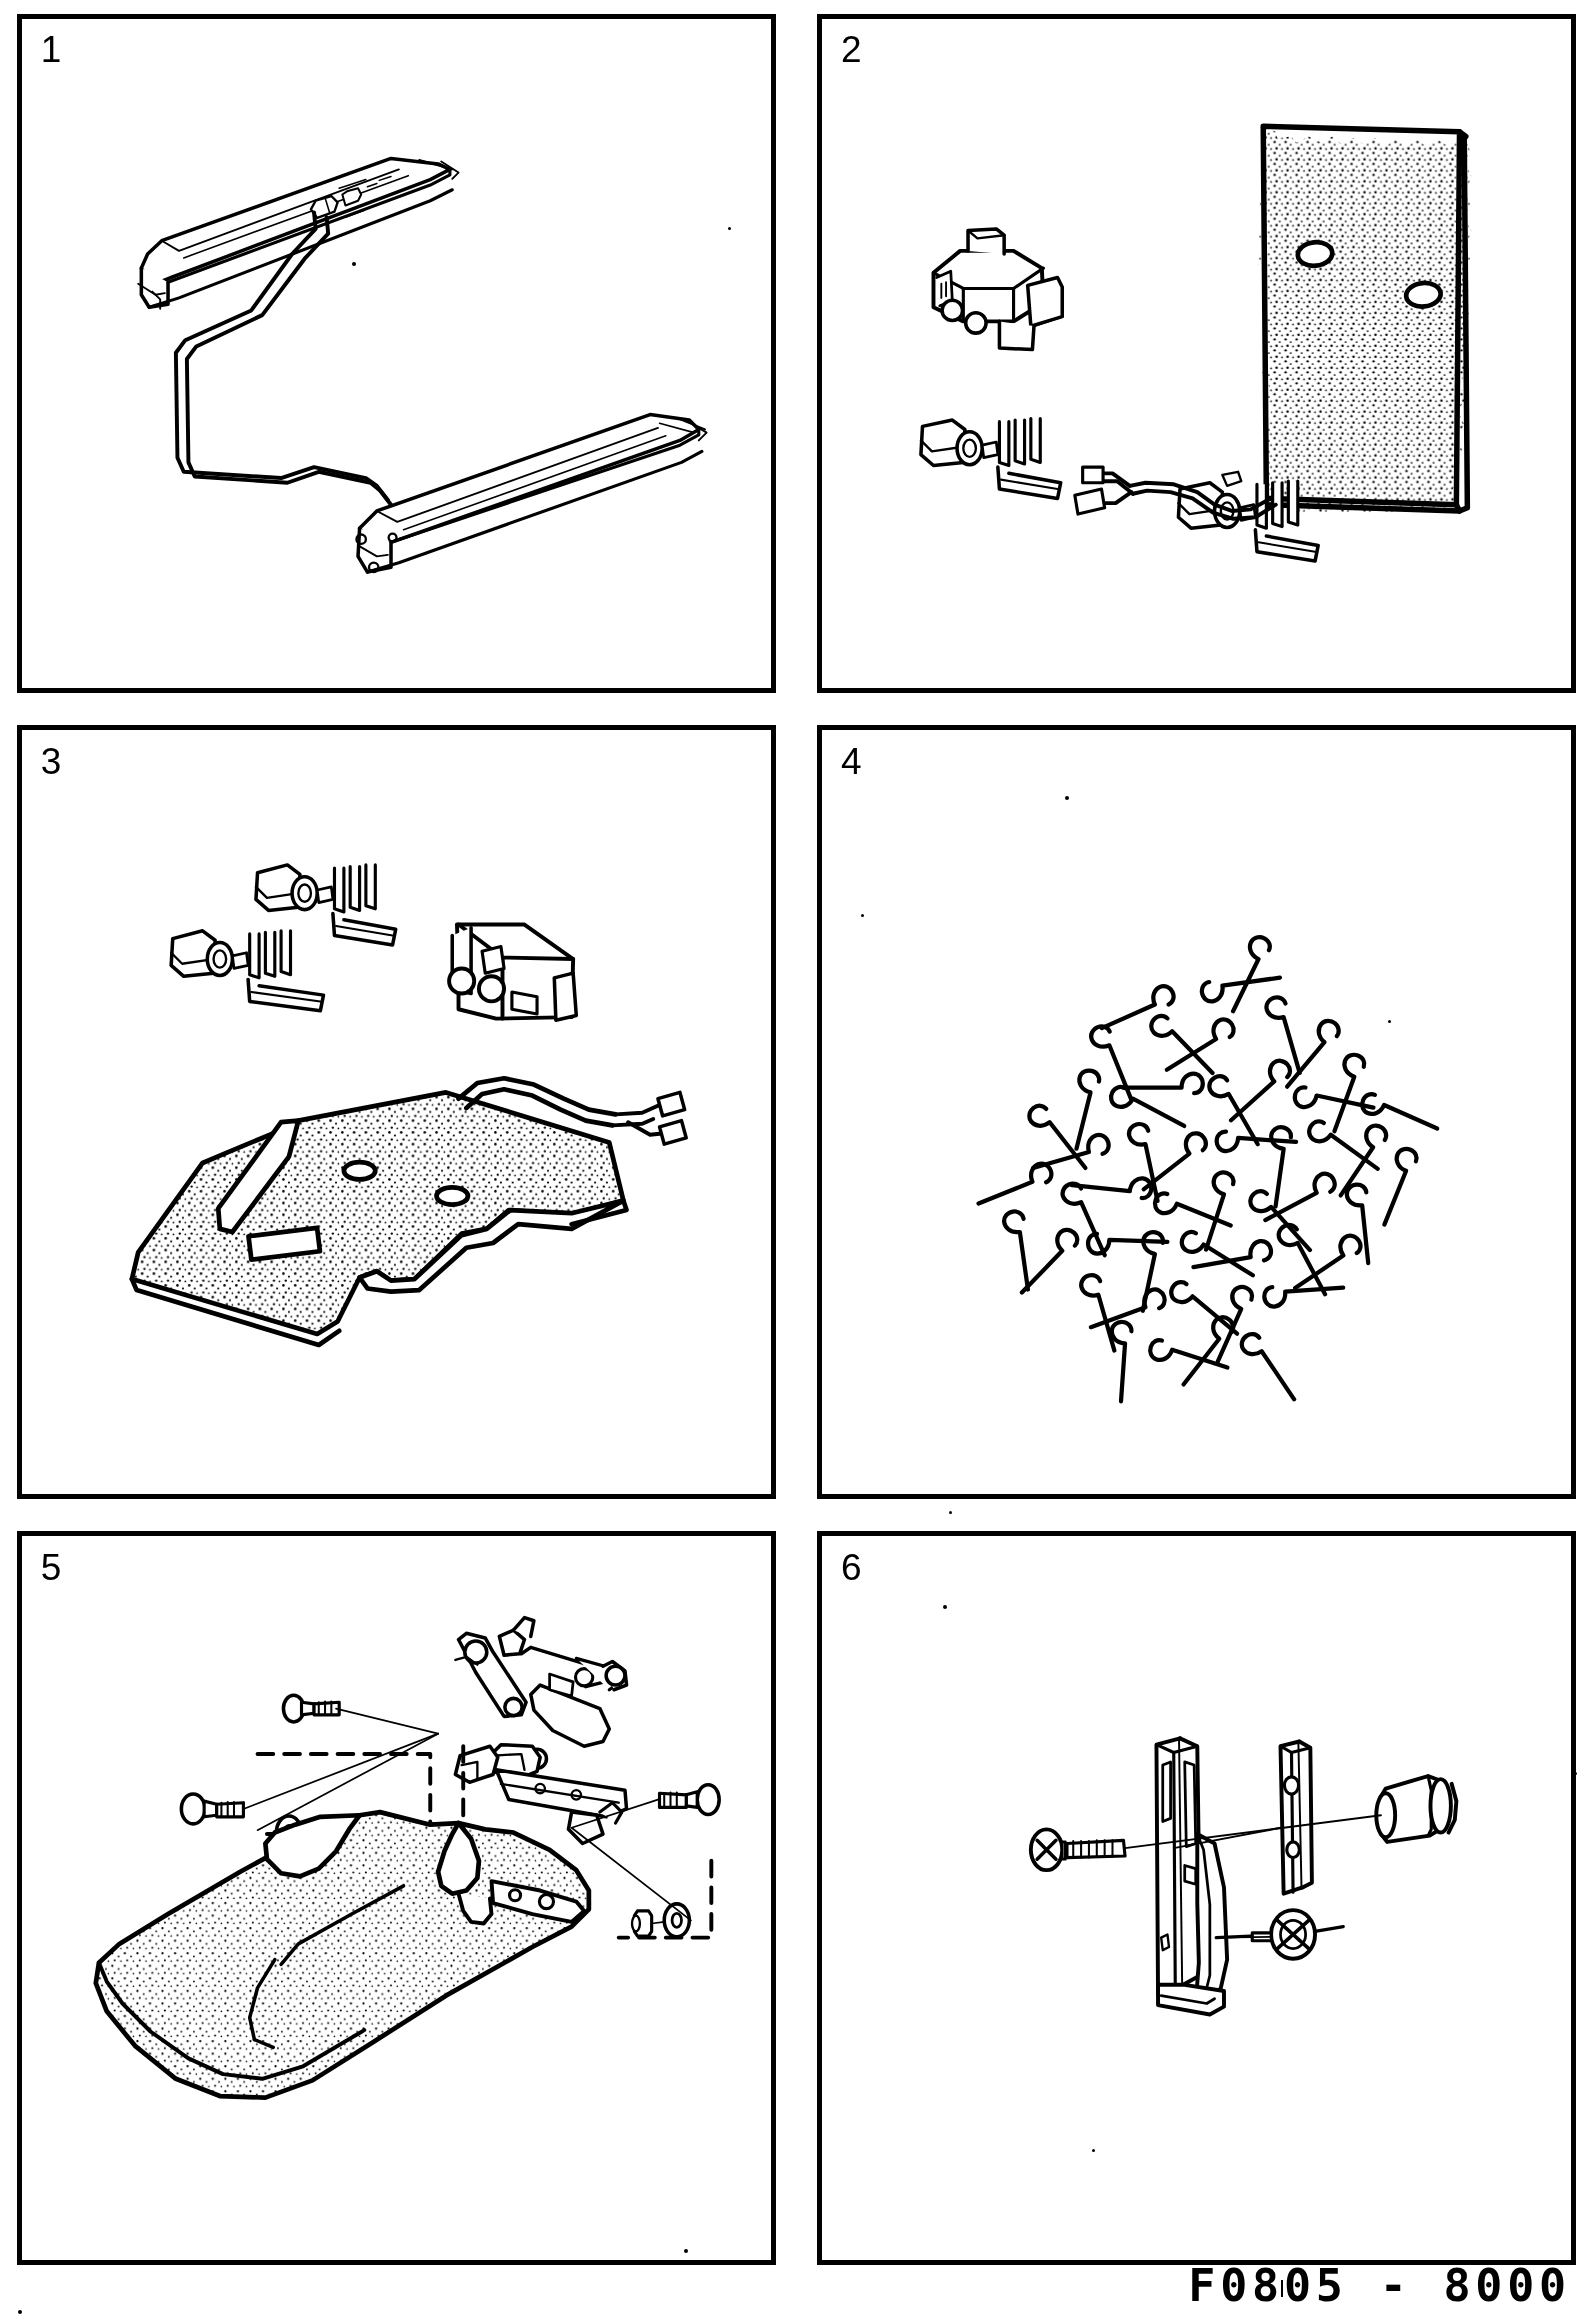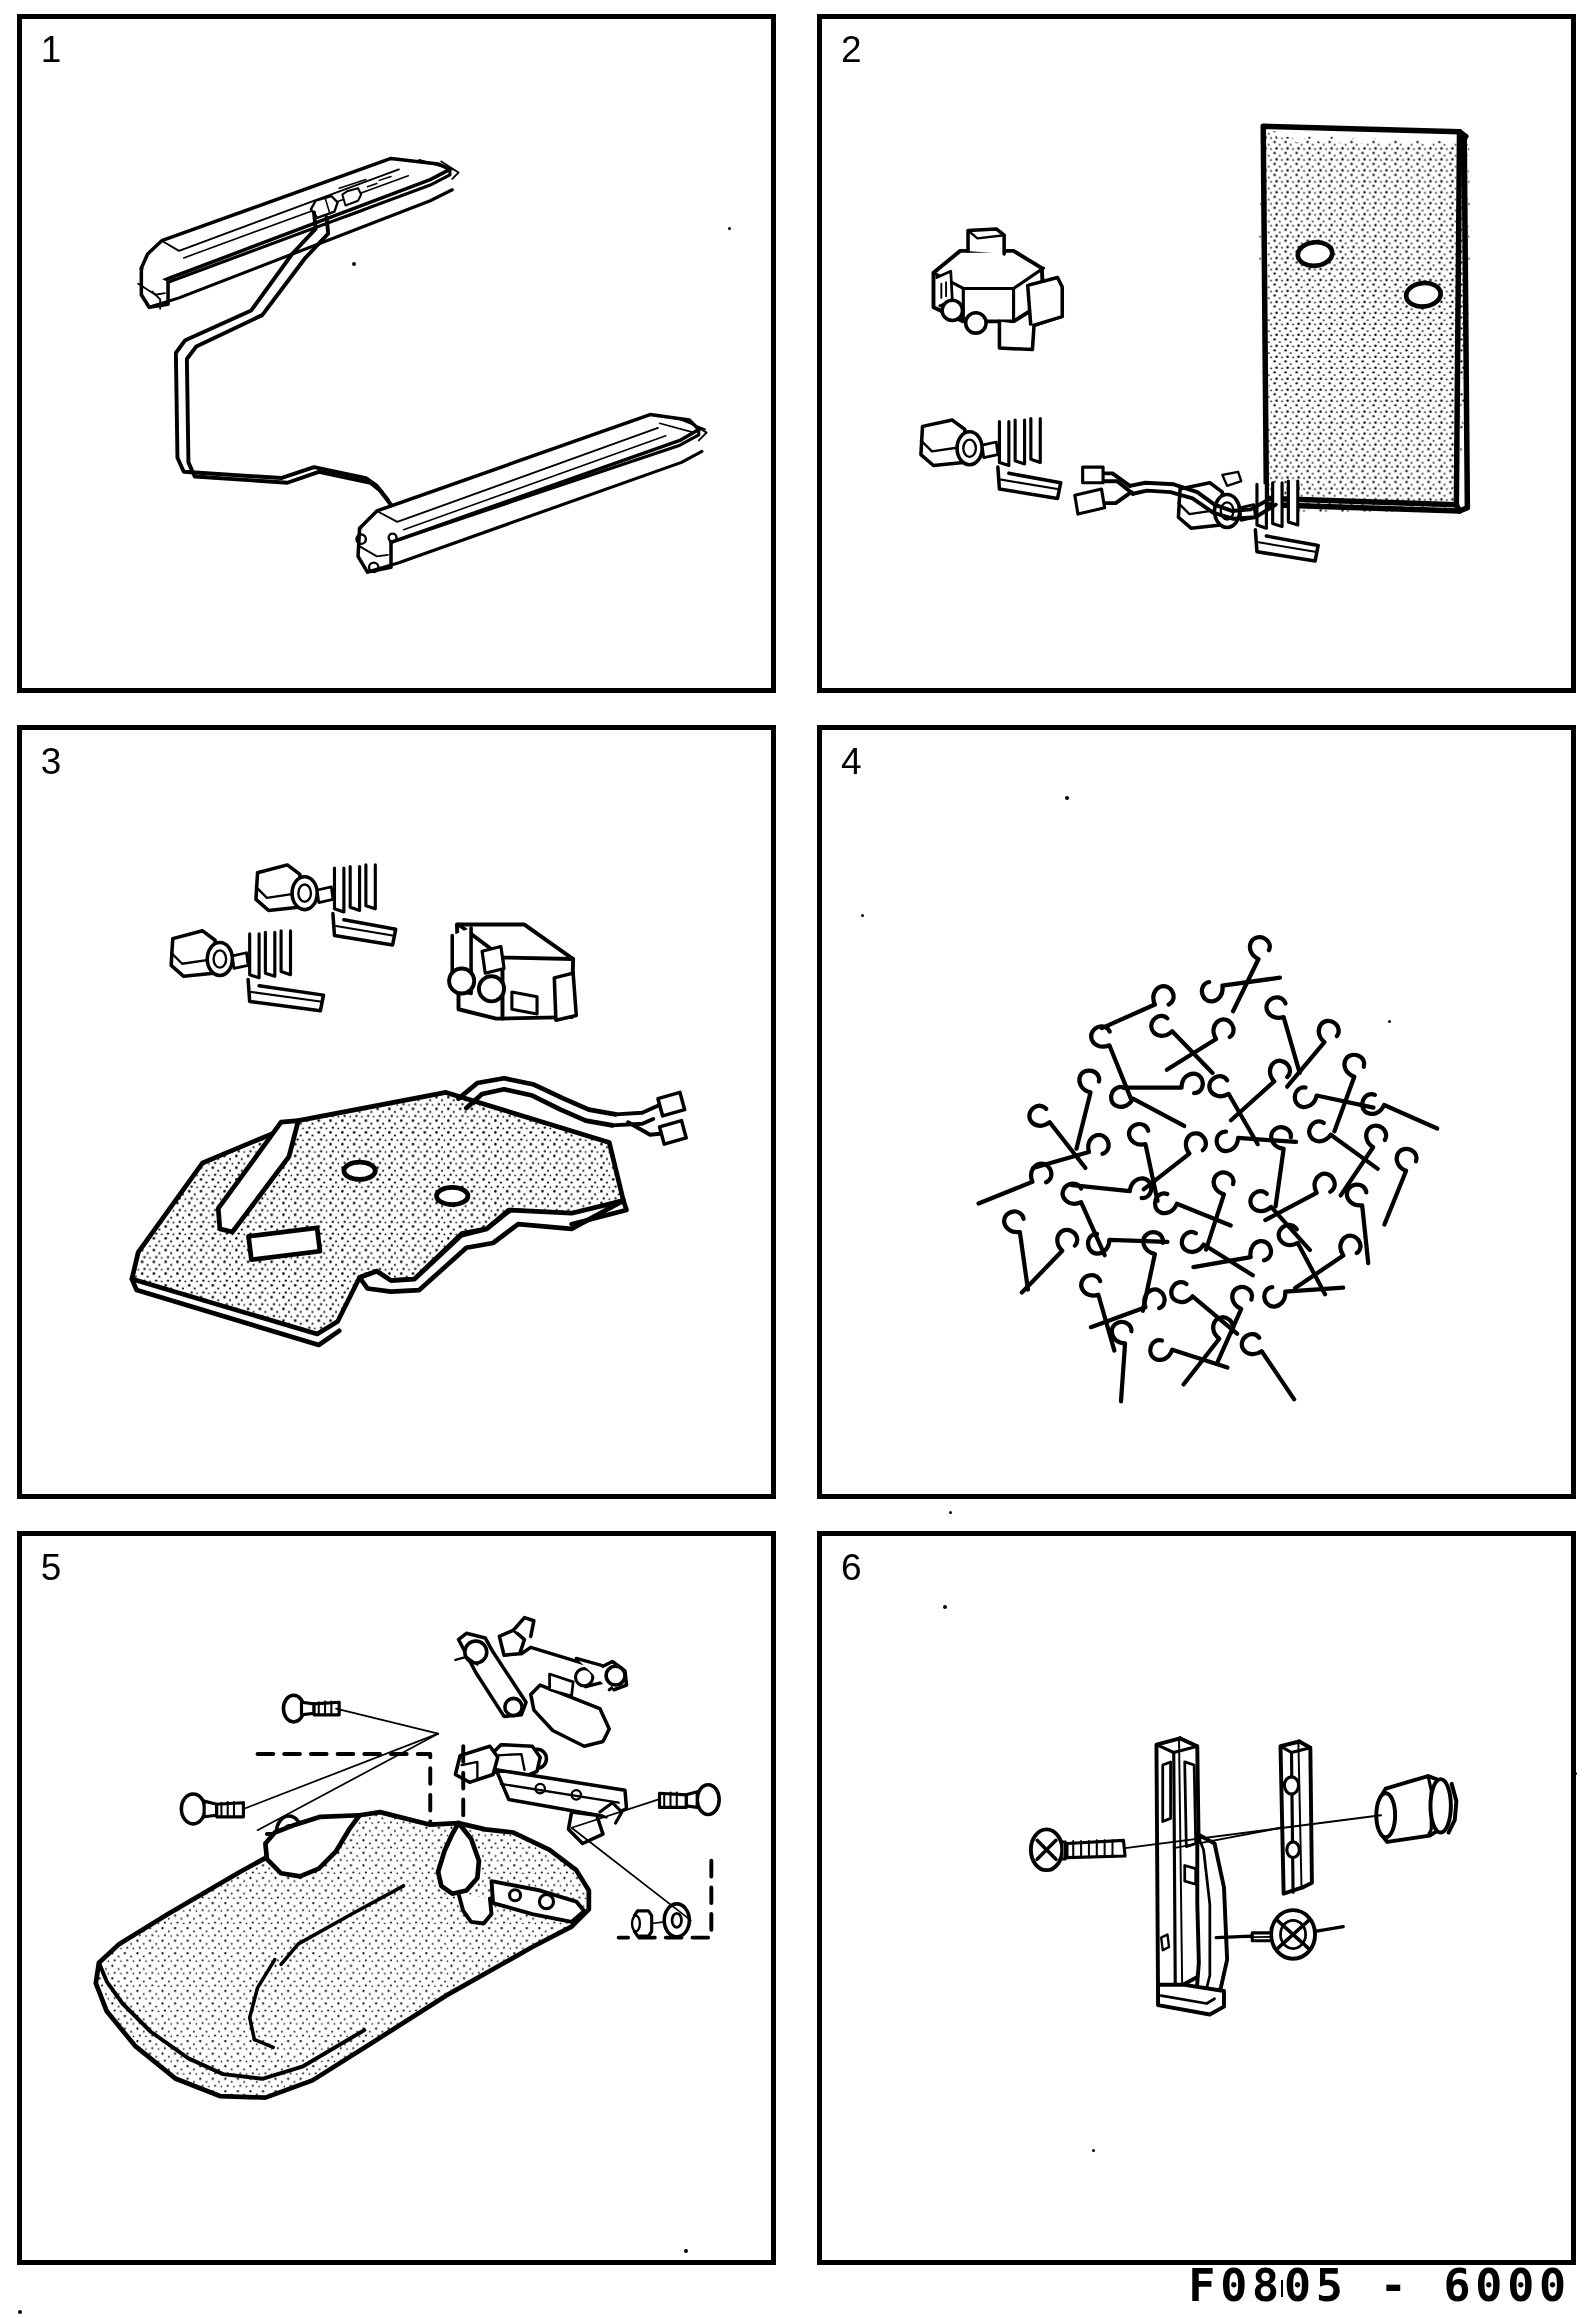--- a/index.html
+++ b/index.html
@@ -531,21 +531,21 @@
         <g stroke-width="2.4">
           <path d="M386 398 L712 356"></path>
           <path d="M448 398 L584 372"></path>
           <path d="M502 512 L572 511"></path>
         </g>
       </g>
     </svg>
   </div>
 
   <div class="footer-tick"></div>
-  <div class="footer-code">F0805 - 6000</div>
+  <div class="footer-code">F0805 - 8000</div>
 
   <div class="speck" style="left:352px;  top:262px;  width:4px; height:4px;"></div>
   <div class="speck" style="left:728px;  top:227px;  width:3.2px; height:3.2px;"></div>
   <div class="speck" style="left:1065px; top:796px; width:4px; height:4px;"></div>
   <div class="speck" style="left:861px; top:914px; width:3.2px; height:3.2px;"></div>
   <div class="speck" style="left:1388px; top:1020px; width:3.2px; height:3.2px;"></div>
   <div class="speck" style="left:949px; top:1511px; width:3.2px; height:3.2px;"></div>
   <div class="speck" style="left:943px; top:1605px; width:4px; height:4px;"></div>
   <div class="speck" style="left:1574px; top:1772px; width:3.2px; height:3.2px;"></div>
   <div class="speck" style="left:684px;  top:2249px; width:4px; height:4px;"></div>

